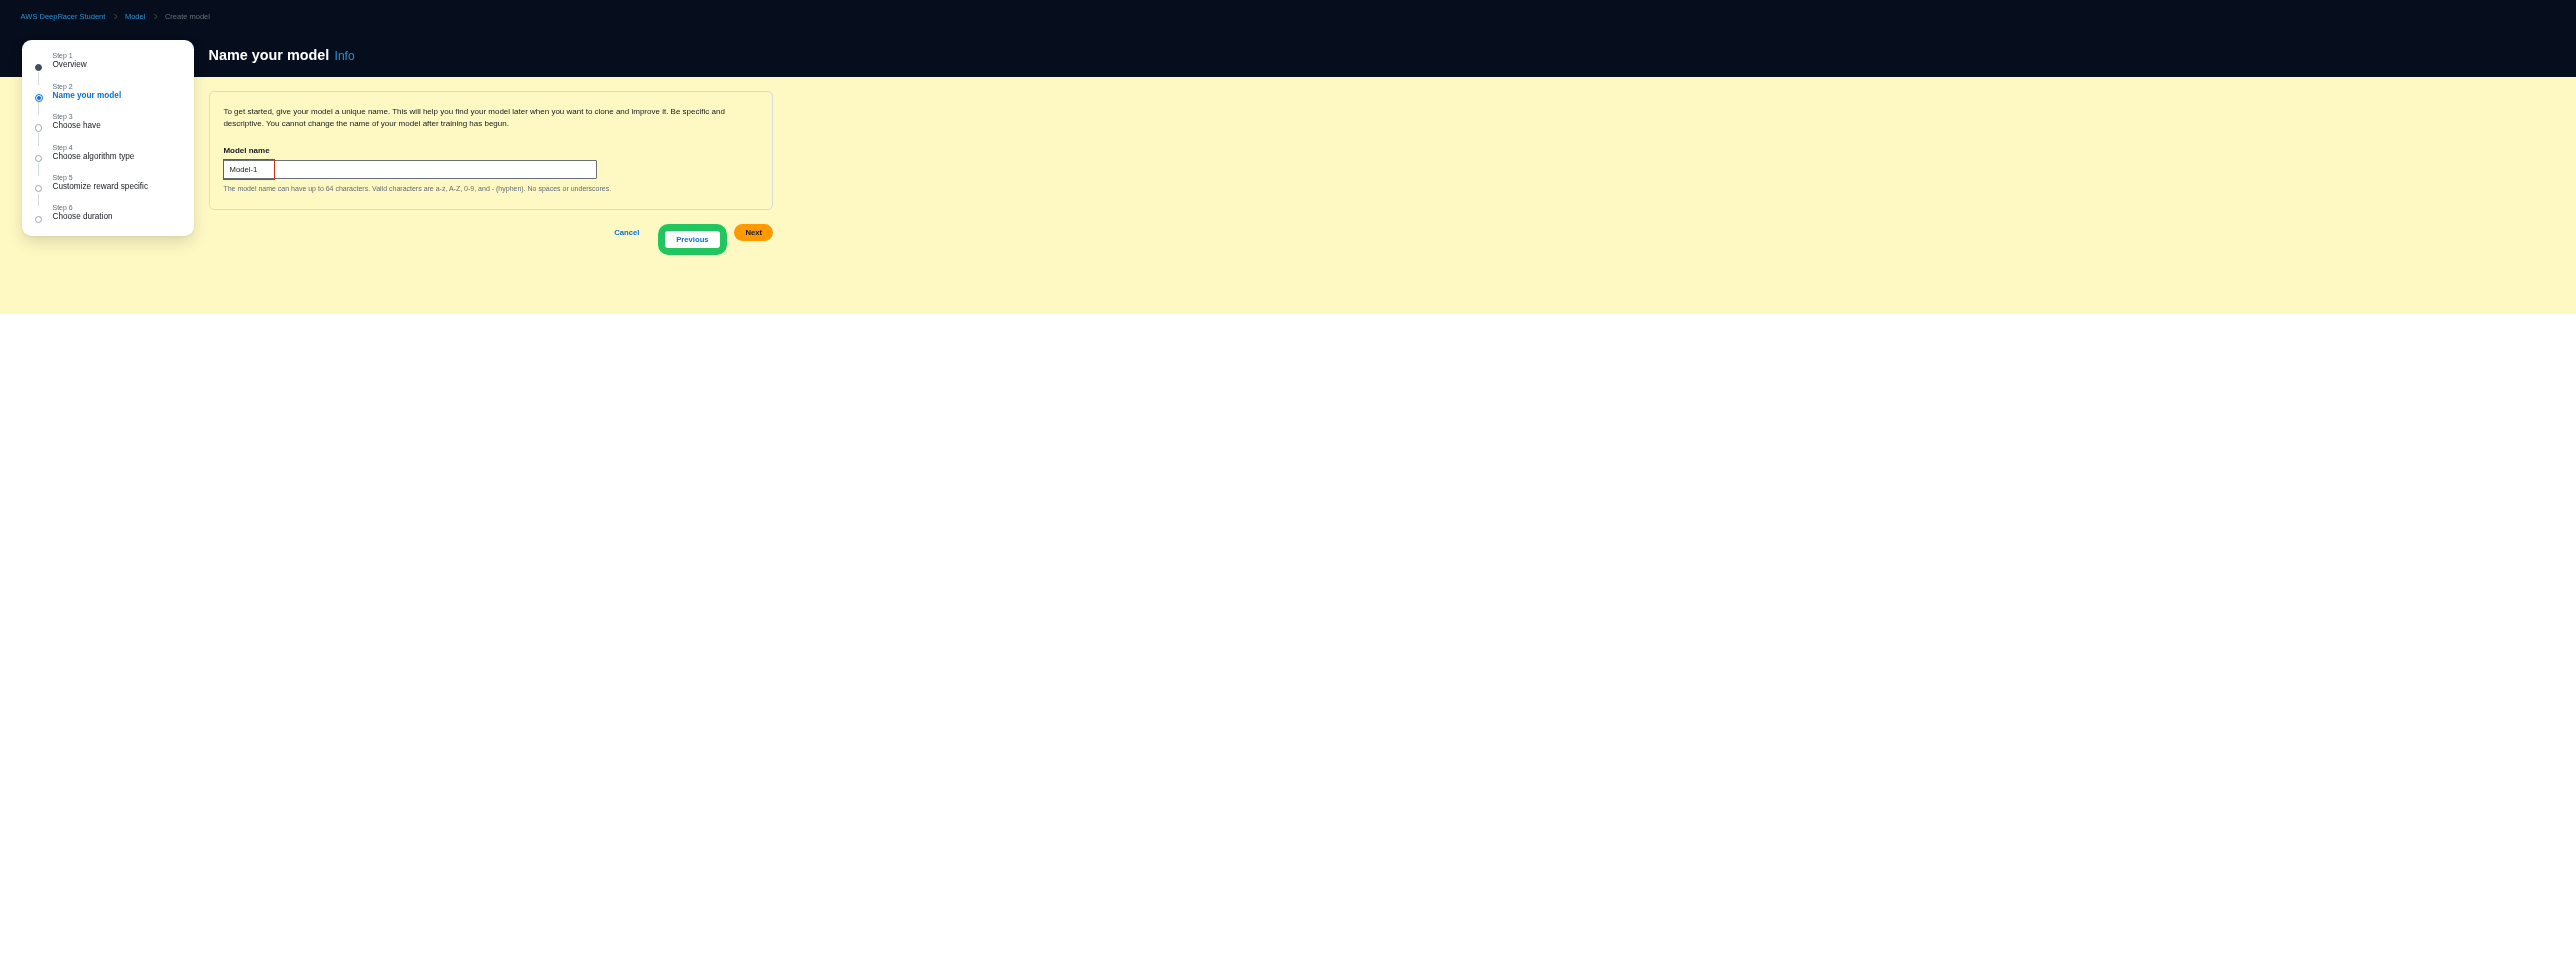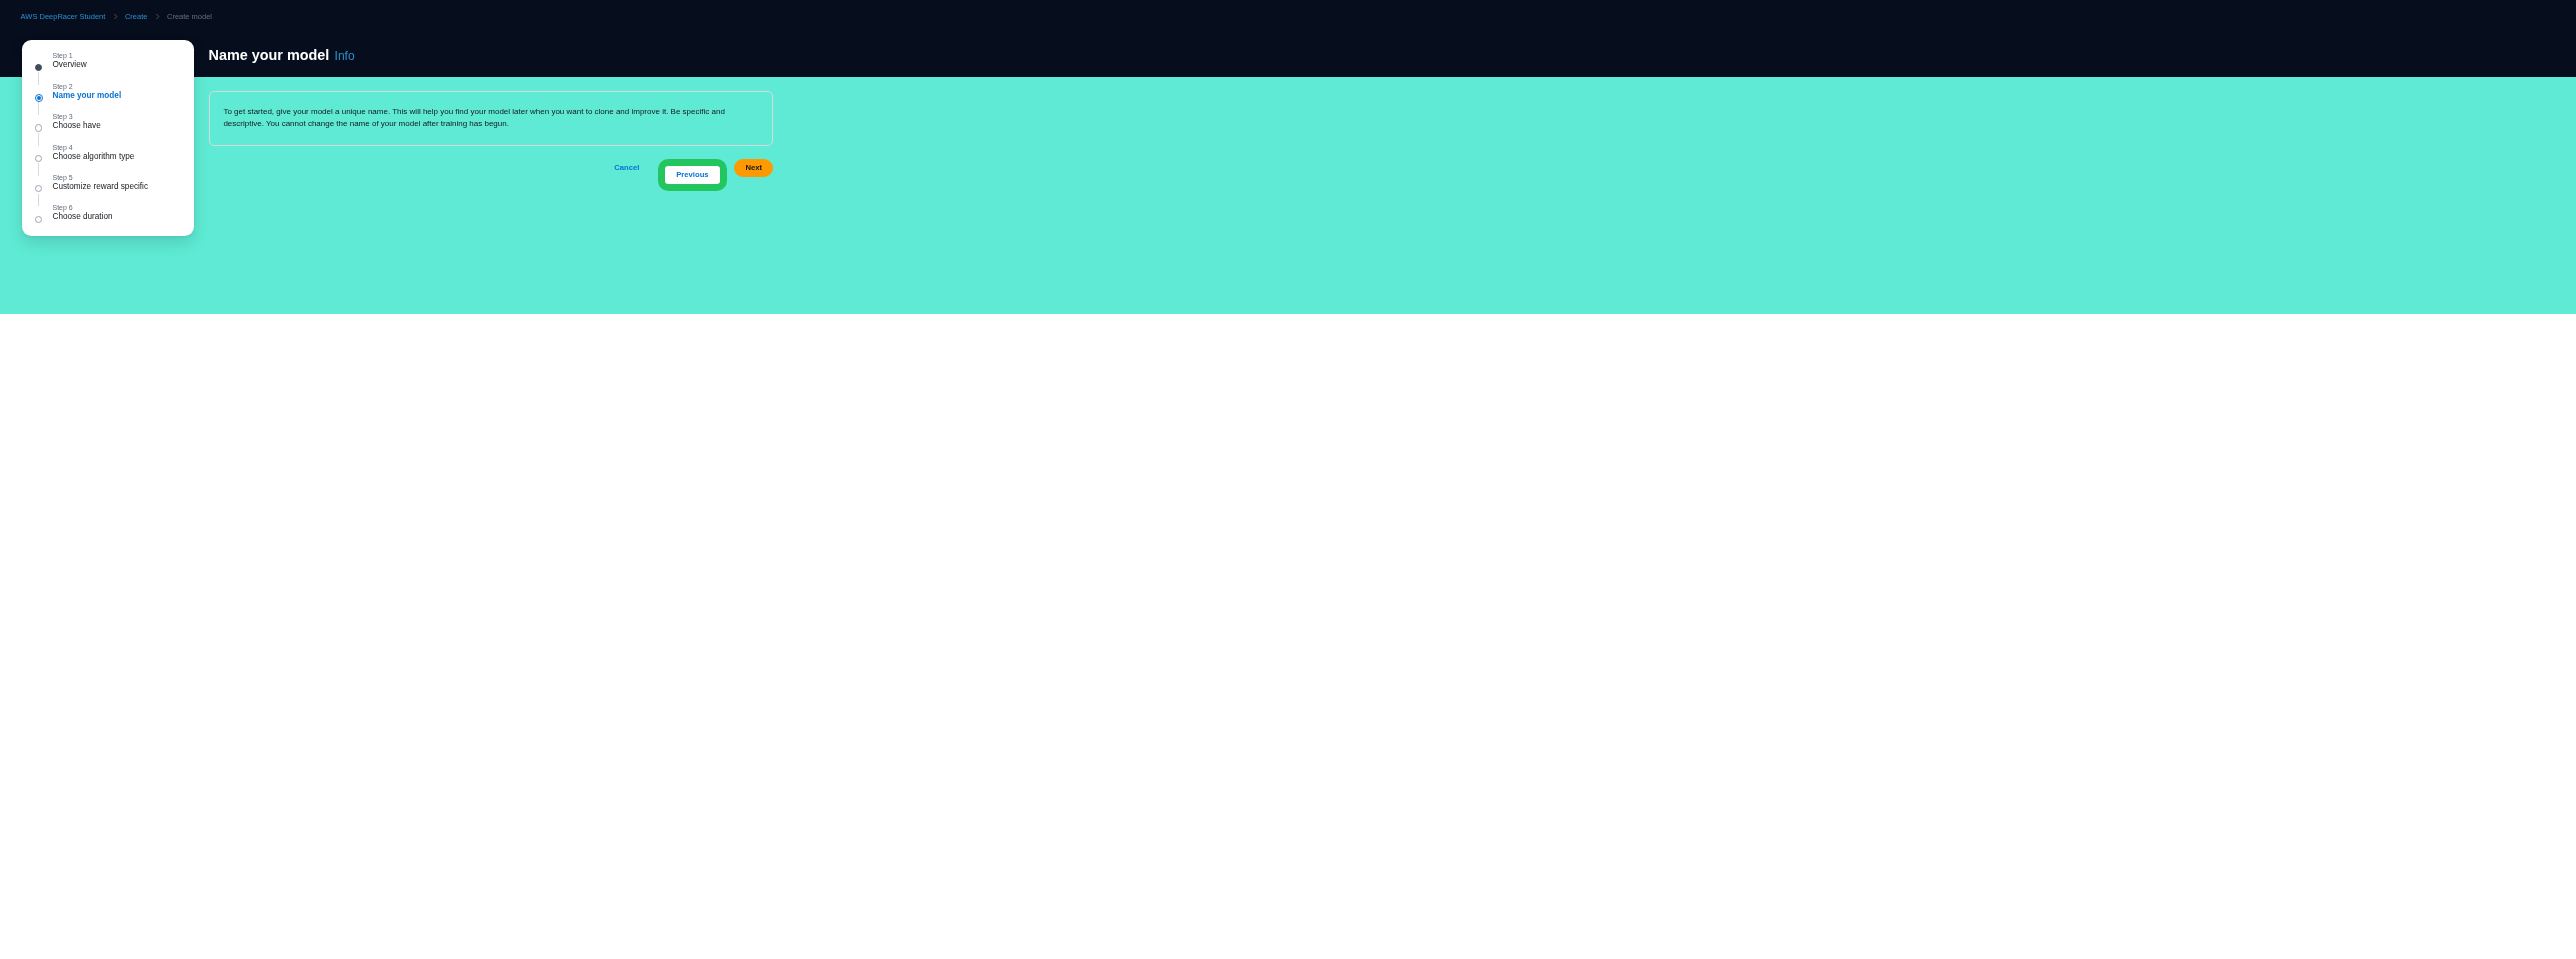--- a/index.html
+++ b/index.html
@@ -26,21 +26,21 @@
   .page-title-row {
     padding: 18px 0 13px 188px;
     display: flex;
     align-items: baseline;
     gap: 5.2px;
   }
   .page-title-row h1 { color: #fff; font-size: 14.4px; font-weight: 700; }
   .info-link { color: #2e8fcf; font-size: 12px; text-decoration: none; }
   .content-area {
     position: relative;
-    background: #5eead4;
+    background: #fef9c3;
     min-height: 237px;
   }
   .wizard-card {
     position: absolute;
     top: -37px;
     left: 21.6px;
     width: 172px;
     background: #fff;
     border-radius: 9.3px;
     padding: 12.4px 11.3px 14.4px 11.3px;
@@ -144,21 +144,21 @@
 <body>
 
 <div class="header">
   <nav class="breadcrumbs">
     <a href="#">AWS DeepRacer Student</a>
     <span class="sep">
       <svg width="5.2" height="5.2" viewBox="0 0 10 10">
           <path d="M2 0 L8 5 L2 10" stroke="#555" stroke-width="1.6" fill="none"></path>
         </svg>
     </span>
-    <a href="#">Create</a>
+    <a href="#">Model</a>
     <span class="sep">
       <svg width="5.2" height="5.2" viewBox="0 0 10 10">
           <path d="M2 0 L8 5 L2 10" stroke="#555" stroke-width="1.6" fill="none"></path>
         </svg>
     </span>
     <span class="current">Create model</span>
   </nav>
   <div class="page-title-row">
     <h1>Name your model</h1>
     <a href="#" class="info-link">Info</a>
@@ -204,20 +204,28 @@
 
         <div class="step-label">Step 6</div>
         <div class="step-title">Choose duration</div>
       </li>
     </ul>
   </aside>
 
   <main class="main-panel">
     <section class="card">
       <p>To get started, give your model a unique name. This will help you find your model later when you want to clone and improve it. Be specific and descriptive. You cannot change the name of your model after training has begun.</p>
+      <div class="field-block">
+        <label class="field-label" for="model-name">Model name</label>
+        <div class="input-wrap">
+          <div class="highlight-box"></div>
+          <input id="model-name" class="text-input" type="text" value="Model-1" style="">
+        </div>
+        <div class="hint">The model name can have up to 64 characters. Valid characters are a-z, A-Z, 0-9, and - (hyphen). No spaces or underscores.</div>
+      </div>
     </section>
 
     <div class="actions">
       <button class="btn btn-link">Cancel</button>
       <button class="btn btn-outline">Previous</button>
       <button class="btn btn-primary">Next</button>
     </div>
   </main>
 
 </div>

